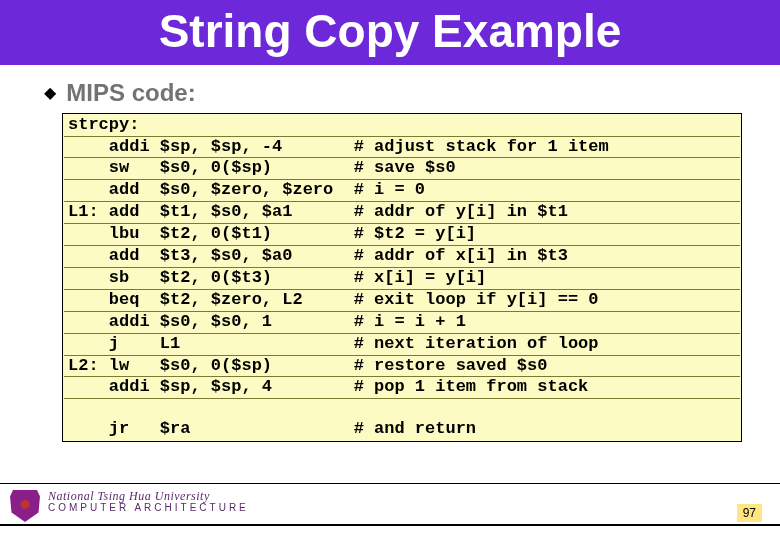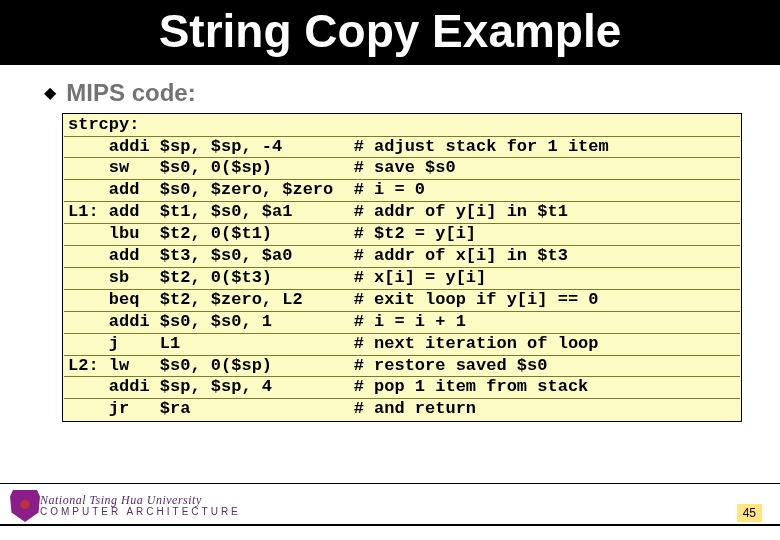--- a/index.html
+++ b/index.html
@@ -1,20 +1,20 @@
 <!DOCTYPE html>
 <html><head>
 <meta charset="utf-8">
 <style>
   * { margin: 0; padding: 0; box-sizing: border-box; }
   html, body { width: 780px; height: 540px; background: #fff; font-family: Arial, Helvetica, sans-serif; }
   .slide { position: relative; width: 780px; height: 540px; background: #fff; }
   .title-bar {
     width: 780px;
-    background: #000000;
+    background: #6d28d9;
     color: #fff;
     text-align: center;
     font-size: 46px;
     font-weight: 700;
     font-family: "Comic Sans MS", "Arial Black", sans-serif;
     padding: 6px 0 8px 0;
     line-height: 1.1;
   }
   .body { padding: 10px 28px 0 32px; }
   .bullet-row { display: flex; align-items: center; margin: 4px 0 6px 12px; }
@@ -36,30 +36,30 @@
     color: #000;
     padding: 1px 1px 1px 1px;
     border-radius: 26px;
   }
   .code-block .line {
     display: block;
     border-bottom: 1px solid #7a7a30;
     padding: 0 4px;
     min-height: 21px;
   }
-  .code-block .line:last-child { border-bottom: none; }
+  .code-block .line:last-child { border-bottom: none; margin-top: 20px; }
   .footer {
     position: absolute;
     bottom: 0; left: 0; width: 780px; height: 60px;
   }
   .foot-line1 { position:absolute; bottom:56px; left:0; width:780px; height:1px; background:#000; }
   .foot-line2 { position:absolute; bottom:14px; left:0; width:780px; height:2px; background:#000; }
   .footer .logo {
     position: absolute; left: 10px; bottom: 18px;
-    display: flex; align-items: center; 
+    display: flex; align-items: flex-start; gap: 8px;
   }
   .footer .logo .crest {
     width: 30px; height: 32px;
     background:
       radial-gradient(circle at 50% 45%, #b33 4px, transparent 5px),
       linear-gradient(#8a1f8a,#8a1f8a);
     clip-path: polygon(10% 0, 90% 0, 100% 20%, 95% 70%, 50% 100%, 5% 70%, 0 20%);
   }
   .footer .uni-text { line-height: 1.05; }
   .footer .uni-text .l1 { font-family: Georgia, serif; font-style: italic; font-size: 12px; color:#5a2a6a; letter-spacing:0.5px; }
@@ -90,17 +90,17 @@
 
   <div class="footer">
     <div class="foot-line1"></div>
     <div class="logo">
       <div class="crest"></div>
       <div class="uni-text">
         <div class="l1">National Tsing Hua University</div>
         <div class="l2">COMPUTER ARCHITECTURE</div>
       </div>
     </div>
-    <div class="pnum">45</div>
+    <div class="pnum">97</div>
     <div class="foot-line2"></div>
   </div>
 
 </div>
 
 </body></html>

